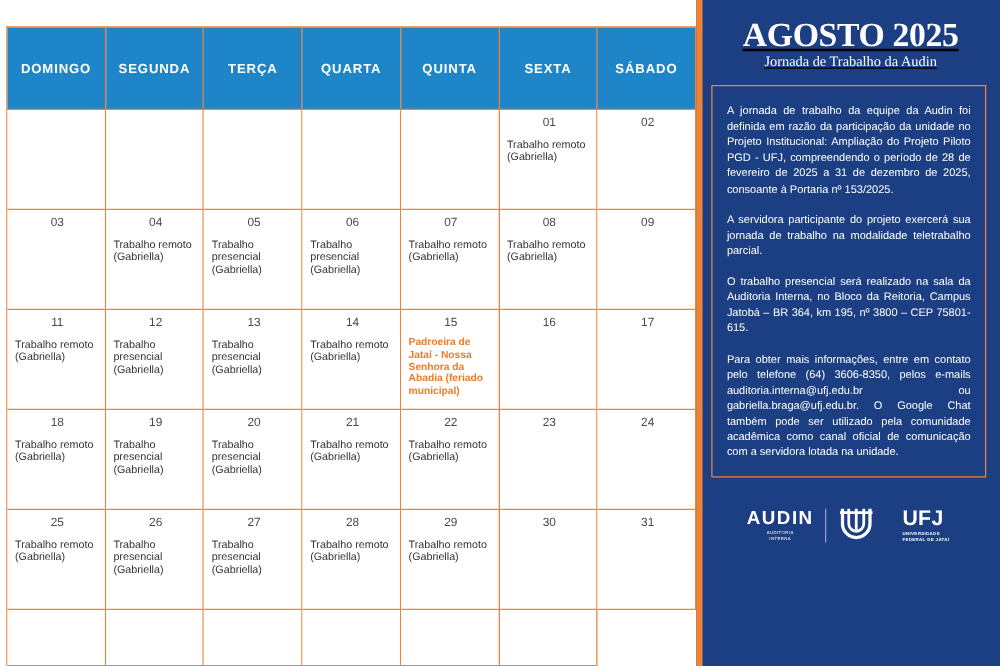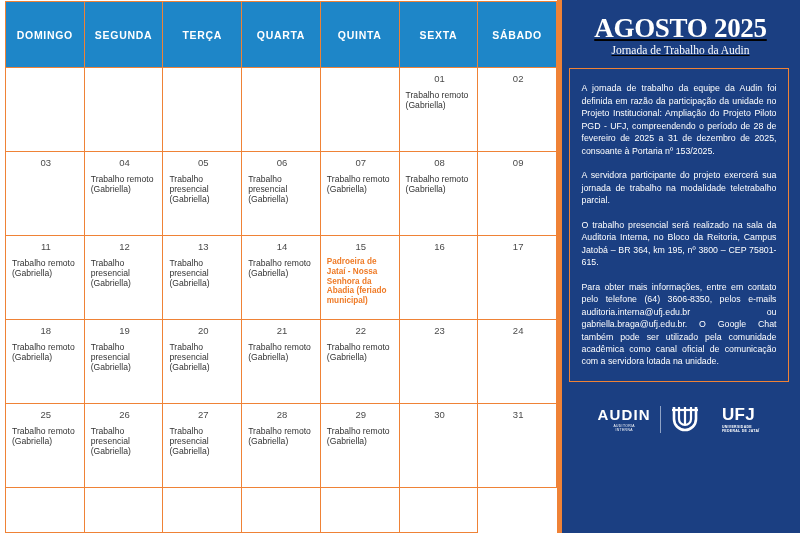--- a/index.html
+++ b/index.html
@@ -7,21 +7,21 @@
     width: 800px; height: 533px;
     font-family: "Liberation Sans", sans-serif;
     background: #ffffff;
     overflow: hidden;
   }
   .page { position: relative; width: 800px; height: 533px; display: flex; background:#ffffff; }
 
   
   .calendar {
     width: 557px; height: 533px;
-    padding: 1px 0 0 5px;
+    padding: 21px 0 0 5px;
     display: flex; flex-direction: column;
     background: #ffffff;
   }
   .cal-grid {
     flex: 1;
     display: grid;
     grid-template-columns: repeat(7, 1fr);
     grid-template-rows: 66px repeat(5, 1fr) 45px;
     border-left: 1.4px solid #ef8236;
     border-top: 1.4px solid #ef8236;

